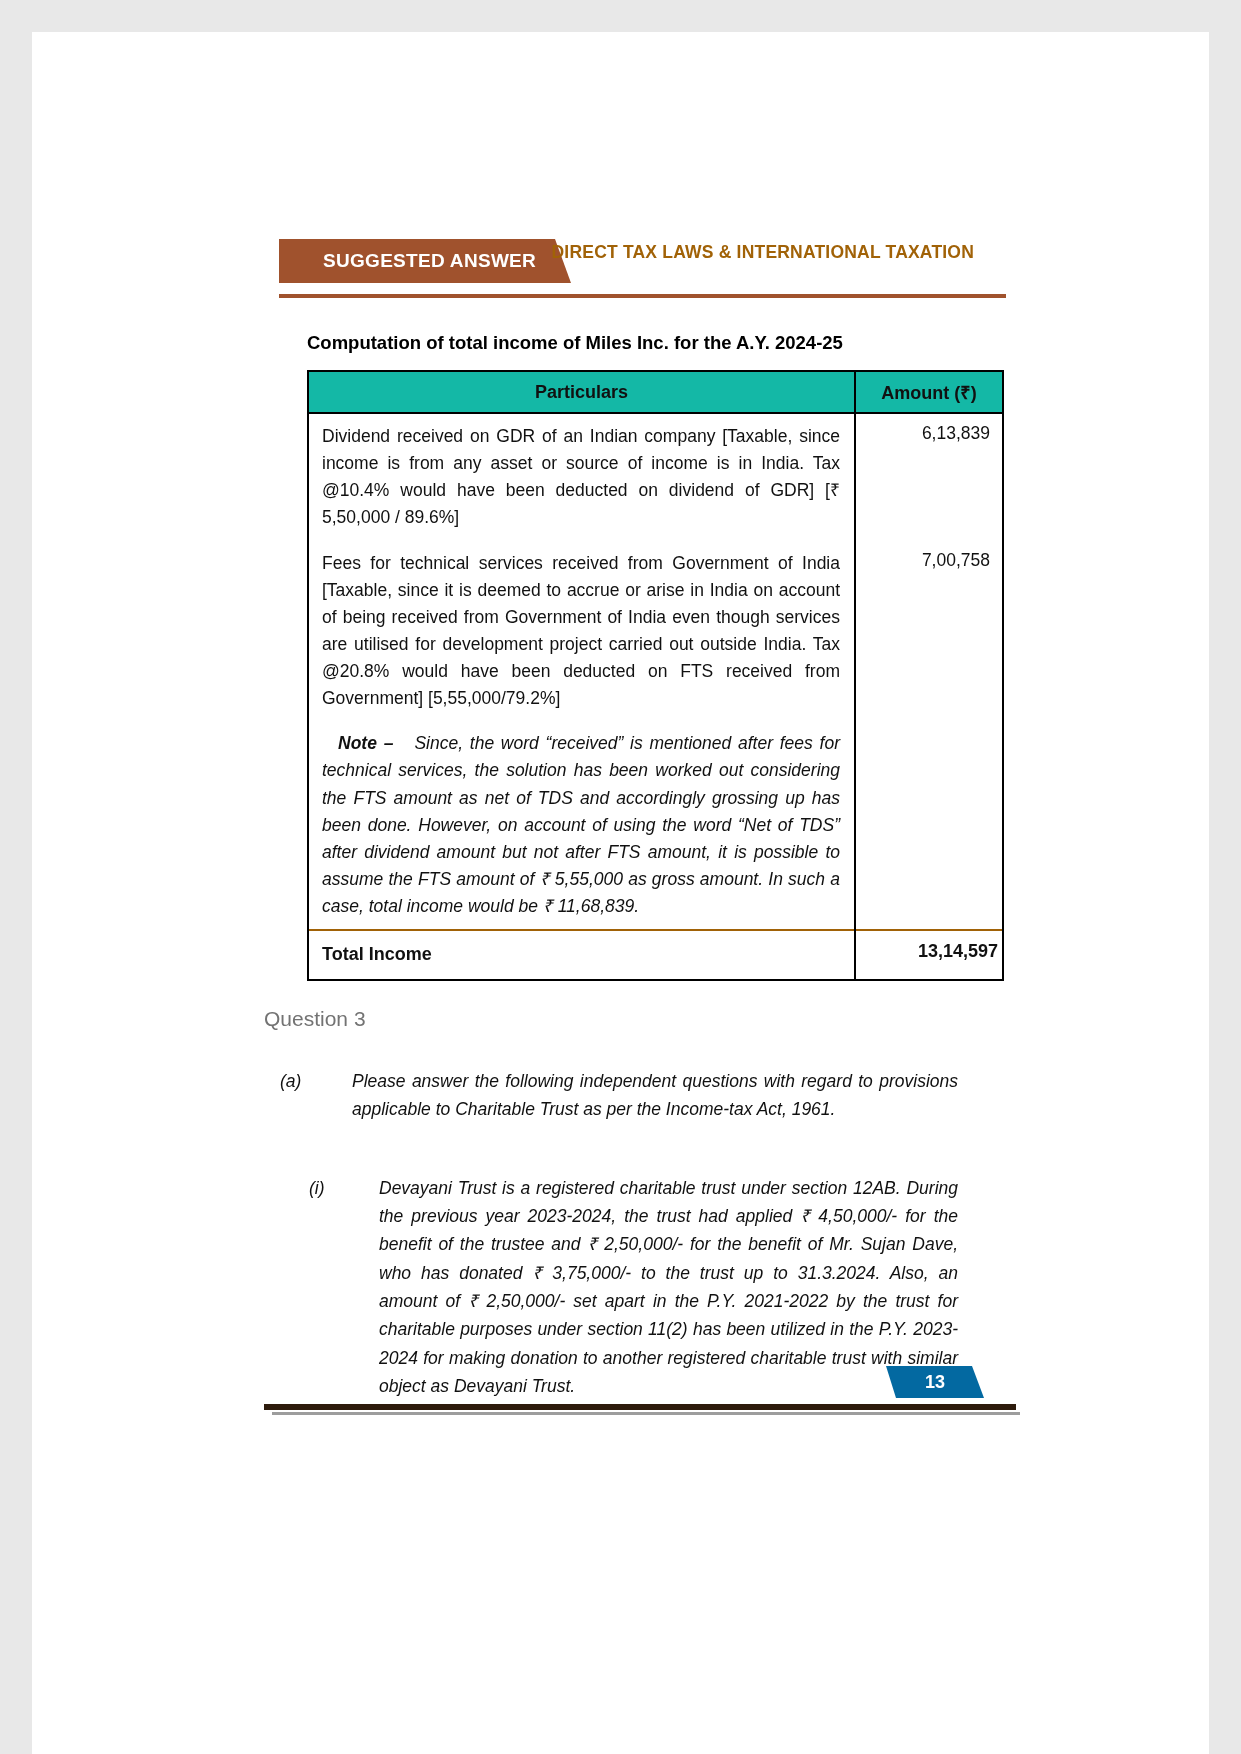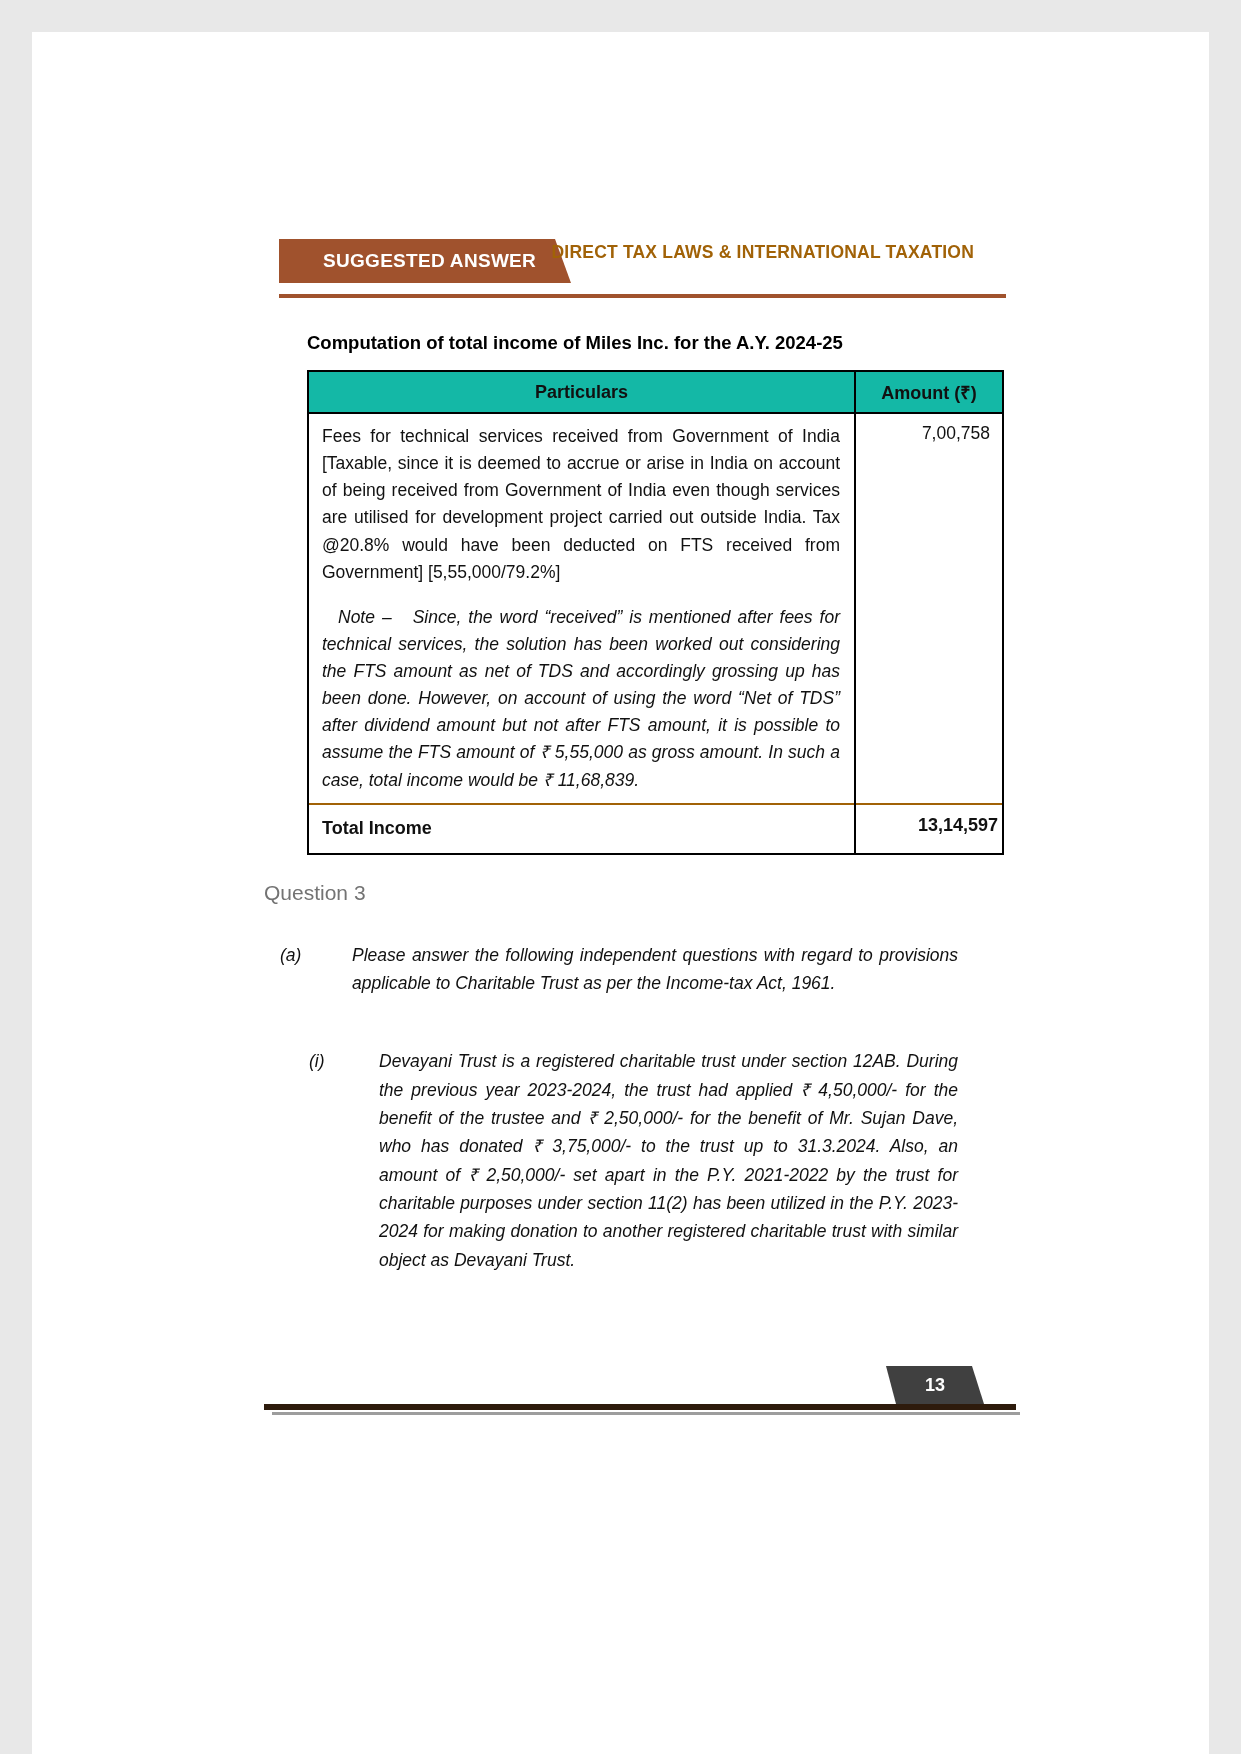--- a/index.html
+++ b/index.html
@@ -60,41 +60,41 @@
     border-left: 2px solid #000; border-right: 2px solid #000;
     font-size: 17.5px; vertical-align: top;
   }
   td.part {
     padding: 9px 14px 9px 13px; text-align: justify; line-height: 1.55;
   }
   td.amt {
     padding: 9px 12px 9px 8px; text-align: right;
   }
   tr.note-row td.part { font-style: italic; }
-  .note-label { font-weight: normal; font-style: italic; margin-right: 5px; }
+  .note-label { font-weight: bold; font-style: italic; margin-right: 5px; }
   tr.total-row td { border-top: 2px solid #a16207; font-weight: bold; font-size: 18px; }
   tr.total-row td.part { padding: 10px 13px; text-align: left; }
   tr.total-row td.amt { padding: 10px 4px; }
 
   
   .question-heading {
     margin-top: 26px; font-weight: normal; font-size: 21px; color: #737373;
   }
   .qa-row { display: flex; margin-top: 20px; font-style: italic; font-size: 17.5px; line-height: 1.62; }
   .qa-label { width: 40px; flex-shrink: 0; }
   .qa-text { flex: 1; text-align: justify; }
   .sub-row { margin-left: 45px; margin-top: 18px; }
   .sub-row .qa-label { width: 38px; }
 
   
   .footer { position: absolute; left: 200px; top: 1302px; width: 756px; height: 55px; }
   .page-badge {
     position: absolute; right: 4px; top: 0;
-    width: 98px; height: 38px;
-    background: #404040;
+    width: 98px; height: 32px;
+    background: #0369a1;
     clip-path: polygon(0 0, calc(100% - 12px) 0, 100% 100%, 10px 100%);
     display: flex; align-items: center; justify-content: center;
   }
   .page-number { color: #ffffff; font-weight: bold; font-size: 18px; }
   .footer-line {
     position: absolute; left: 0; top: 38px; width: 752px; height: 6px;
     background: #2e1b0c;
   }
   .footer-line-shadow {
     position: absolute; left: 8px; top: 46px; width: 748px; height: 3px;
@@ -125,20 +125,24 @@
           <col class="c-amt">
         </colgroup>
         <thead>
           <tr>
             <th>Particulars</th>
             <th>Amount (₹)</th>
           </tr>
         </thead>
         <tbody>
           <tr>
+            <td class="part">Dividend received on GDR of an Indian company [Taxable, since income is from any asset or source of income is in India. Tax @10.4% would have been deducted on dividend of GDR] [₹ 5,50,000 / 89.6%]</td>
+            <td class="amt">6,13,839</td>
+          </tr>
+          <tr>
             <td class="part">Fees for technical services received from Government of India [Taxable, since it is deemed to accrue or arise in India on account of being received from Government of India even though services are utilised for development project carried out outside India. Tax @20.8% would have been deducted on FTS received from Government] [5,55,000/79.2%]</td>
             <td class="amt">7,00,758</td>
           </tr>
           <tr class="note-row">
             <td class="part">
               <span class="note-label">Note –</span><span>Since, the word “received” is mentioned after fees for technical services, the solution has been worked out considering the FTS amount as net of TDS and accordingly grossing up has been done. However, on account of using the word “Net of TDS” after dividend amount but not after FTS amount, it is possible to assume the FTS amount of ₹ 5,55,000 as gross amount. In such a case, total income would be ₹ 11,68,839.</span>
             </td>
             <td class="amt"></td>
           </tr>
           <tr class="total-row">

